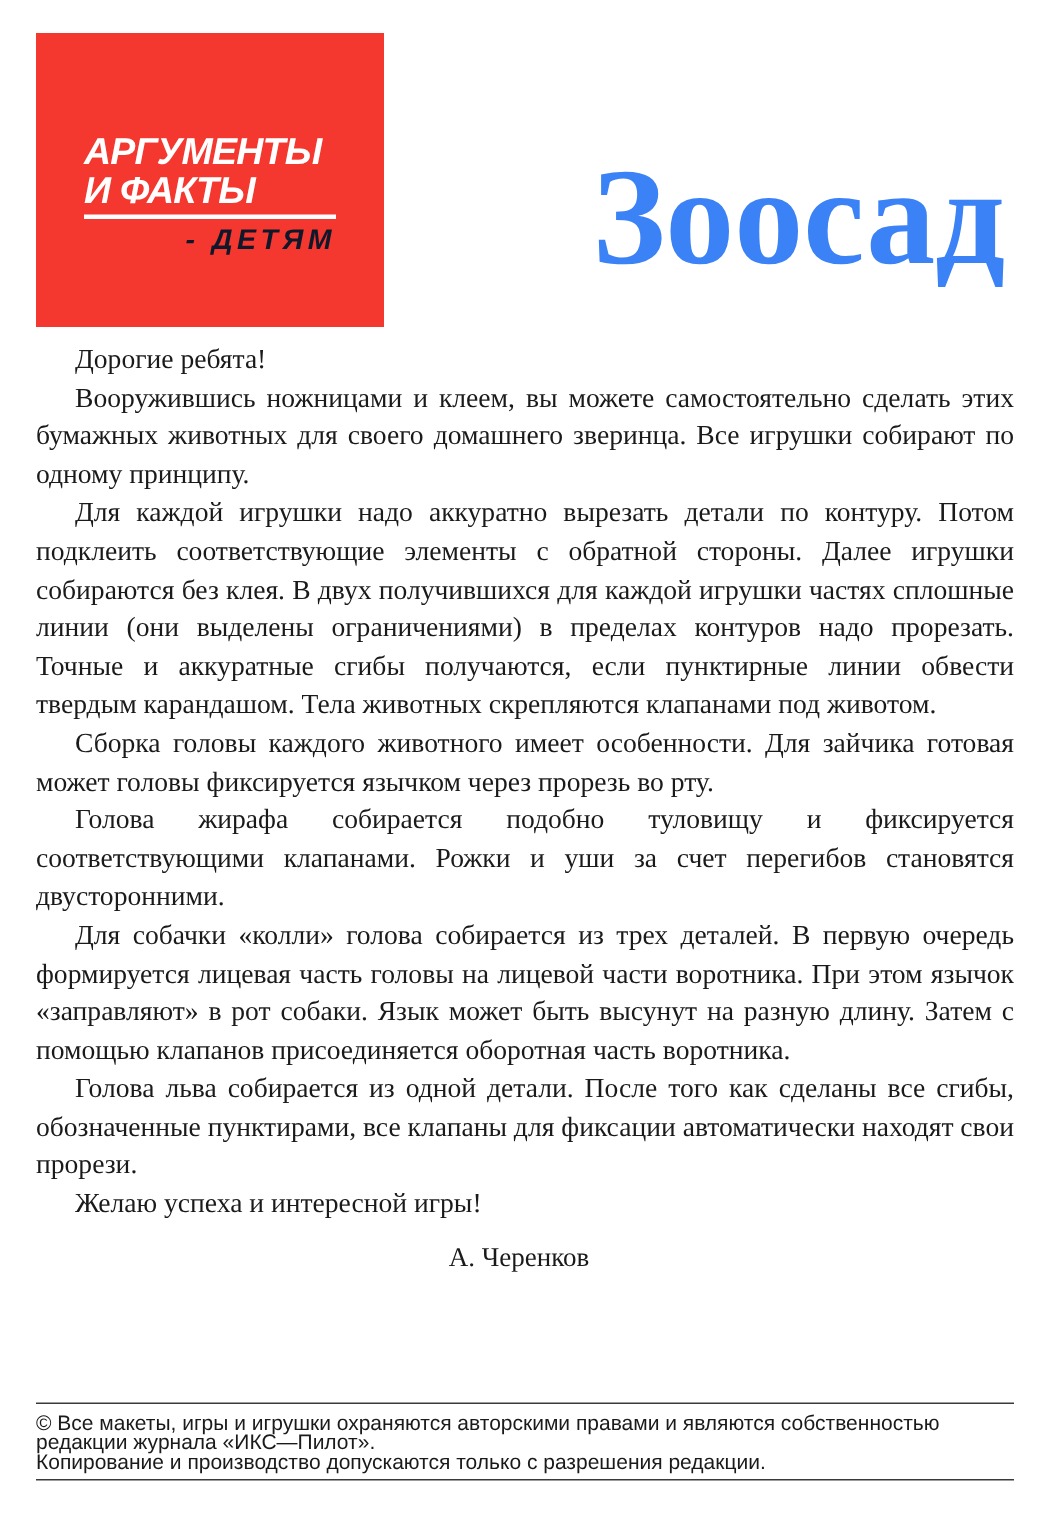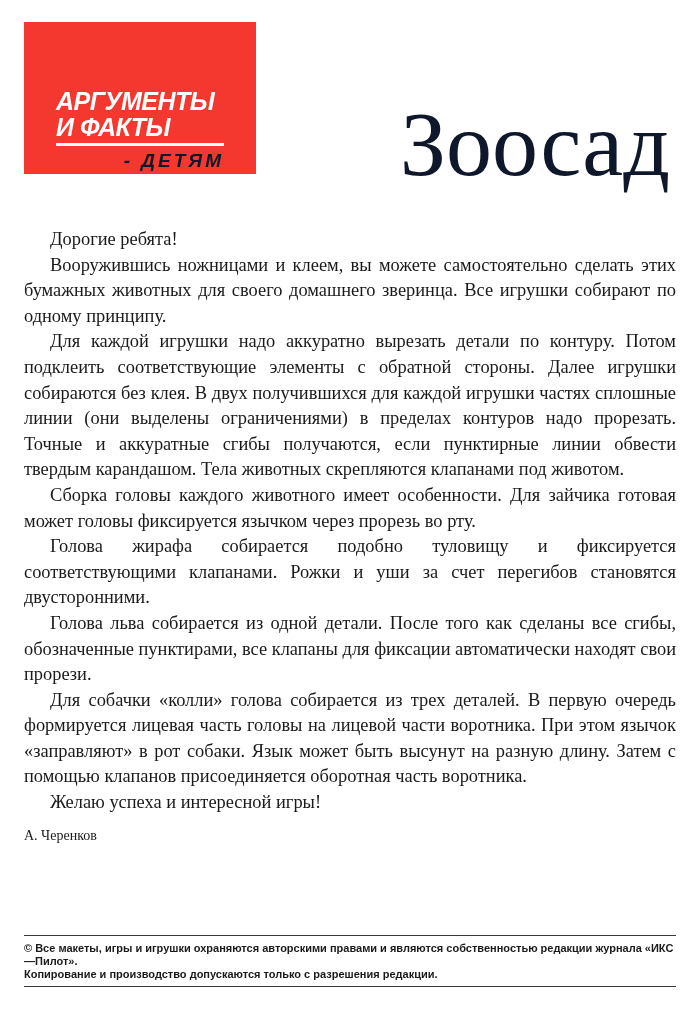--- a/index.html
+++ b/index.html
@@ -22,21 +22,21 @@
     padding: 22px 24px 0 24px;
   }
   
   .header {
     display: flex;
     align-items: flex-start;
     height: 205px;
   }
   .logo-box {
     width: 232px;
-    height: 152px;
+    height: 196px;
     background: #f4382f;
     position: relative;
     flex: 0 0 auto;
   }
   .logo-inner {
     position: absolute;
     left: 32px;
     top: 108px;
     transform: translateY(-50%);
     width: 170px;
@@ -70,23 +70,23 @@
     font-family: "Liberation Sans", sans-serif;
     font-weight: bold;
     font-style: italic;
     font-size: 19px;
     letter-spacing: 3px;
     text-align: right;
     width: 168px;
   }
   .title {
     flex: 1 1 auto;
-    color: #0f172a;
+    color: #3b82f6;
     font-family: "Liberation Serif", serif;
-    font-weight: normal;
+    font-weight: bold;
     font-size: 92px;
     line-height: 92px;
     text-align: right;
     padding-right: 6px;
     padding-top: 76px;
     letter-spacing: 0px;
     white-space: nowrap;
   }
   
   .content {
@@ -95,43 +95,42 @@
   .content p {
     margin: 0;
     font-size: 18.4px;
     line-height: 25.6px;
     text-align: justify;
     text-indent: 26px;
     hyphens: manual;
   }
   .signature {
     margin-top: 12px;
-    font-size: 14px;
-    text-align: left;
+    font-size: 18px;
+    text-align: center;
     padding-right: 8px;
   }
   
   .footer {
     position: absolute;
     left: 24px;
     right: 24px;
     bottom: 22px;
   }
   .footer-rule {
     width: 100%;
     height: 1px;
     background: #3a3a3a;
     margin-bottom: 6px;
   }
   .footer-text {
     font-family: "Liberation Sans", sans-serif;
-    font-size: 11px;
+    font-size: 14px;
     line-height: 13px;
     color: #1a1a1a;
-    font-weight: bold;
   }
   .footer-bottom-rule {
     width: 100%;
     height: 1px;
     background: #3a3a3a;
     margin-top: 5px;
   }
 </style>
 </head>
 <body>
@@ -149,22 +148,22 @@
     </div>
     <div class="title">Зоосад</div>
   </div>
 
   <div class="content">
     <p>Дорогие ребята!</p>
     <p>Вооружившись ножницами и клеем, вы можете самостоятельно сделать этих бумажных животных для своего домашнего зверинца. Все игрушки собирают по одному принципу.</p>
     <p>Для каждой игрушки надо аккуратно вырезать детали по контуру. Потом подклеить соответствующие элементы с обратной стороны. Далее игрушки собираются без клея. В двух получившихся для каждой игрушки частях сплошные линии (они выделены ограничениями) в пределах контуров надо прорезать. Точные и аккуратные сгибы получаются, если пунктирные линии обвести твердым карандашом. Тела животных скрепляются клапанами под животом.</p>
     <p>Сборка головы каждого животного имеет особенности. Для зайчика готовая может головы фиксируется язычком через прорезь во рту.</p>
     <p>Голова жирафа собирается подобно туловищу и фиксируется соответствующими клапанами. Рожки и уши за счет перегибов становятся двусторонними.</p>
+    <p>Для собачки «колли» голова собирается из трех деталей. В первую очередь формируется лицевая часть головы на лицевой части воротника. При этом язычок «заправляют» в рот собаки. Язык может быть высунут на разную длину. Затем с помощью клапанов присоединяется оборотная часть воротника.</p>
     <p>Голова льва собирается из одной детали. После того как сделаны все сгибы, обозначенные пунктирами, все клапаны для фиксации автоматически находят свои прорези.</p>
-    <p>Для собачки «колли» голова собирается из трех деталей. В первую очередь формируется лицевая часть головы на лицевой части воротника. При этом язычок «заправляют» в рот собаки. Язык может быть высунут на разную длину. Затем с помощью клапанов присоединяется оборотная часть воротника.</p>
     <p>Желаю успеха и интересной игры!</p>
     <div class="signature">А. Черенков</div>
   </div>
 
   <div class="footer">
     <div class="footer-rule"></div>
     <div class="footer-text">© Все макеты, игры и игрушки охраняются авторскими правами и являются собственностью редакции журнала «ИКС—Пилот».</div>
     <div class="footer-text">Копирование и производство допускаются только с разрешения редакции.</div>
     <div class="footer-bottom-rule"></div>
   </div>

